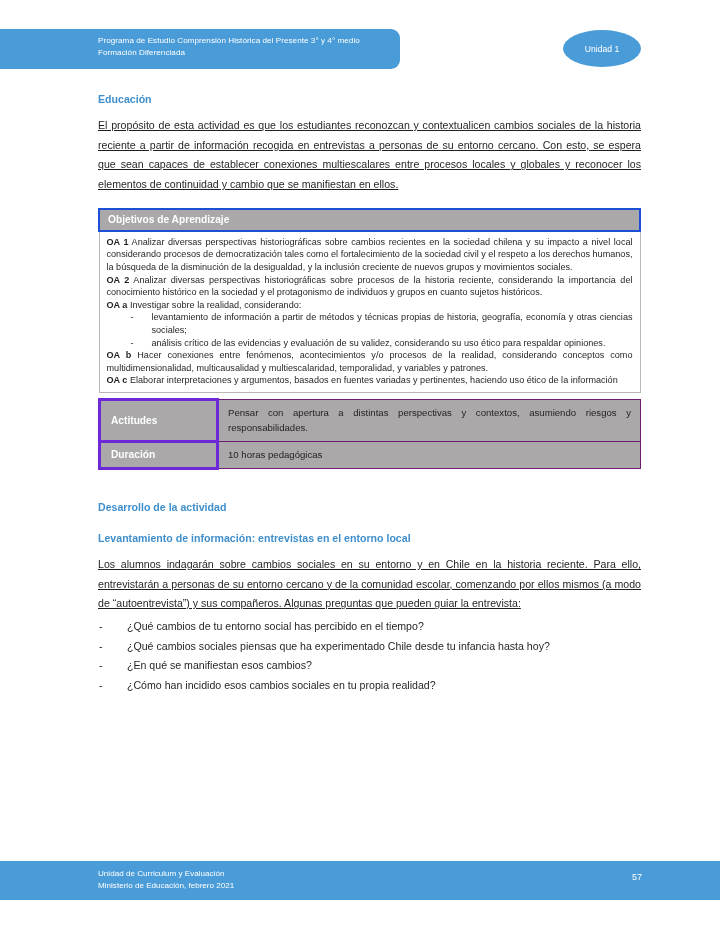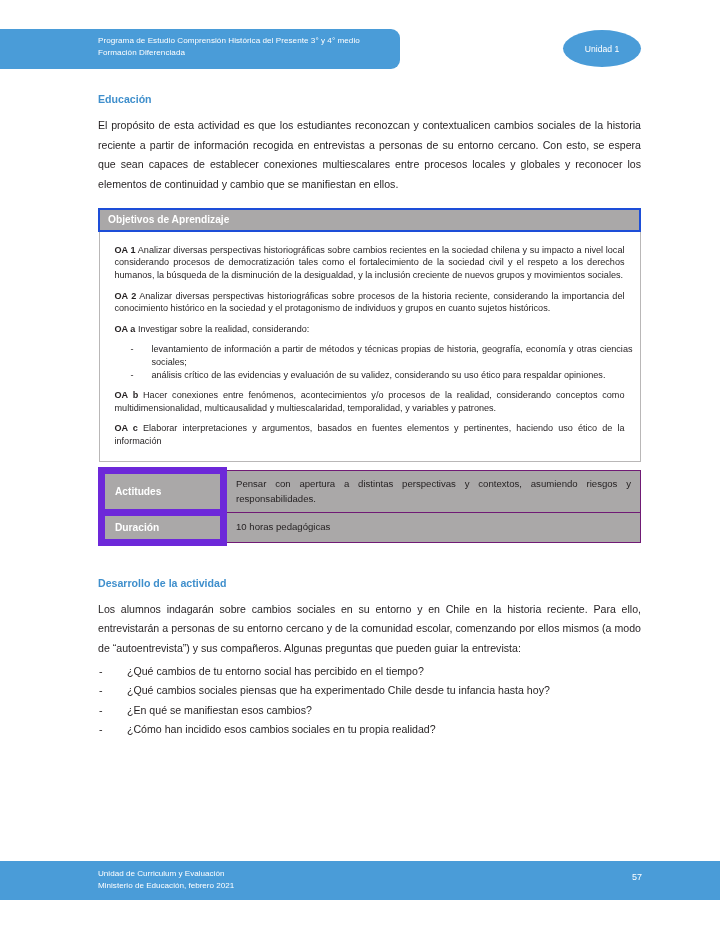--- a/index.html
+++ b/index.html
@@ -89,20 +89,21 @@
     color: #3f8fcc;
     line-height: 14px;
   }
 
   p.body-text {
     margin: 10px 0 0 0;
     font-size: 10.6px;
     line-height: 19.7px;
     text-align: justify;
     color: #231f20;
+    text-decoration: underline;
   }
 
   
   .oa-table {
     margin-top: 13px;
     width: 543px;
     border-collapse: collapse;
     table-layout: fixed;
   }
   .oa-head-cell {
@@ -115,21 +116,21 @@
     line-height: 13px;
   }
   .oa-body-cell {
     background: #ffffff;
     border: 1px solid #b9b7b7;
     border-top: none;
     padding: 4px 7px 5px 7px;
     vertical-align: top;
   }
   .oa-para {
-    margin: 8px;
+    margin: 0;
     font-size: 9.1px;
     line-height: 12.6px;
     text-align: justify;
     color: #231f20;
   }
   .oa-para .oa-code { font-weight: bold; }
   .oa-para.tight { text-align: left; }
 
   ul.dash-list {
     list-style: none;
@@ -157,21 +158,21 @@
     border-collapse: collapse;
     table-layout: fixed;
   }
   .attr-label {
     width: 105px;
     background: #aaa8a8;
     color: #ffffff;
     font-weight: bold;
     font-size: 10.2px;
     padding: 6px 0 6px 10px;
-    border: 7px solid #6d28d9;
+    border: 3px solid #6d28d9;
     vertical-align: middle;
   }
   .attr-value {
     background: #aaa8a8;
     color: #231f20;
     font-size: 9.6px;
     line-height: 15px;
     padding: 5px 9px 6px 9px;
     border: 1px solid #701a75;
     text-align: justify;
@@ -279,21 +280,21 @@
 
             <p class="oa-para tight"><span class="oa-code">OA a</span><span> Investigar sobre la realidad, considerando:</span></p>
 
             <ul class="dash-list">
               <li><span class="dash">-</span><span>levantamiento de información a partir de métodos y técnicas propias de historia, geografía, economía y otras ciencias sociales;</span></li>
               <li><span class="dash">-</span><span>análisis crítico de las evidencias y evaluación de su validez, considerando su uso ético para respaldar opiniones.</span></li>
             </ul>
 
             <p class="oa-para"><span class="oa-code">OA b</span><span> Hacer conexiones entre fenómenos, acontecimientos y/o procesos de la realidad, considerando conceptos como multidimensionalidad, multicausalidad y multiescalaridad, temporalidad, y variables y patrones.</span></p>
 
-            <p class="oa-para"><span class="oa-code">OA c</span><span> Elaborar interpretaciones y argumentos, basados en fuentes elementos y pertinentes, haciendo uso ético de la información</span></p>
+            <p class="oa-para"><span class="oa-code">OA c</span><span> Elaborar interpretaciones y argumentos, basados en fuentes variadas y pertinentes, haciendo uso ético de la información</span></p>
 
           </td>
         </tr>
       </tbody>
     </table>
 
     <table class="attr-table">
       <tbody>
         <tr class="row-actitudes">
           <td class="attr-label">Actitudes</td>
@@ -301,20 +302,21 @@
         </tr>
         <tr class="row-duracion">
           <td class="attr-label">Duración</td>
           <td class="attr-value">10 horas pedagógicas</td>
         </tr>
       </tbody>
     </table>
 
     <div class="dev-block">
       <h2 class="dev-title">Desarrollo de la actividad</h2>
+      <h3 class="dev-subtitle">Levantamiento de información: entrevistas en el entorno local</h3>
       <p class="body-text">Los alumnos indagarán sobre cambios sociales en su entorno y en Chile en la historia reciente. Para ello, entrevistarán a personas de su entorno cercano y de la comunidad escolar, comenzando por ellos mismos (a modo de “autoentrevista”) y sus compañeros. Algunas preguntas que pueden guiar la entrevista:</p>
 
       <ul class="question-list">
         <li><span class="dash">-</span><span>¿Qué cambios de tu entorno social has percibido en el tiempo?</span></li>
         <li><span class="dash">-</span><span>¿Qué cambios sociales piensas que ha experimentado Chile desde tu infancia hasta hoy?</span></li>
         <li><span class="dash">-</span><span>¿En qué se manifiestan esos cambios?</span></li>
         <li><span class="dash">-</span><span>¿Cómo han incidido esos cambios sociales en tu propia realidad?</span></li>
       </ul>
     </div>
 

